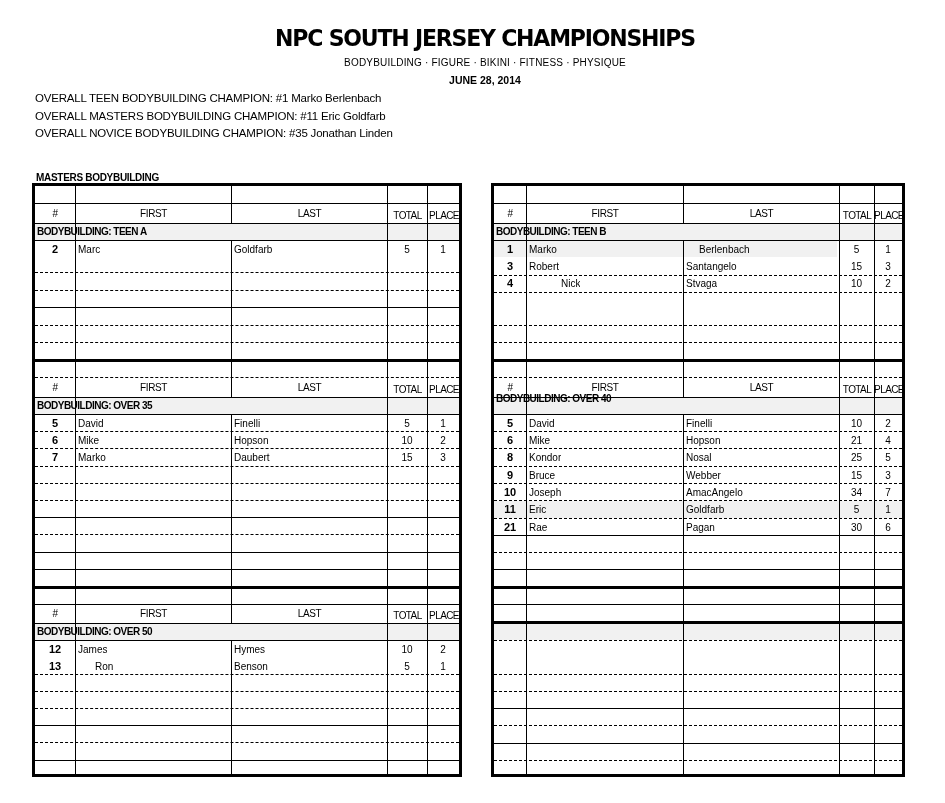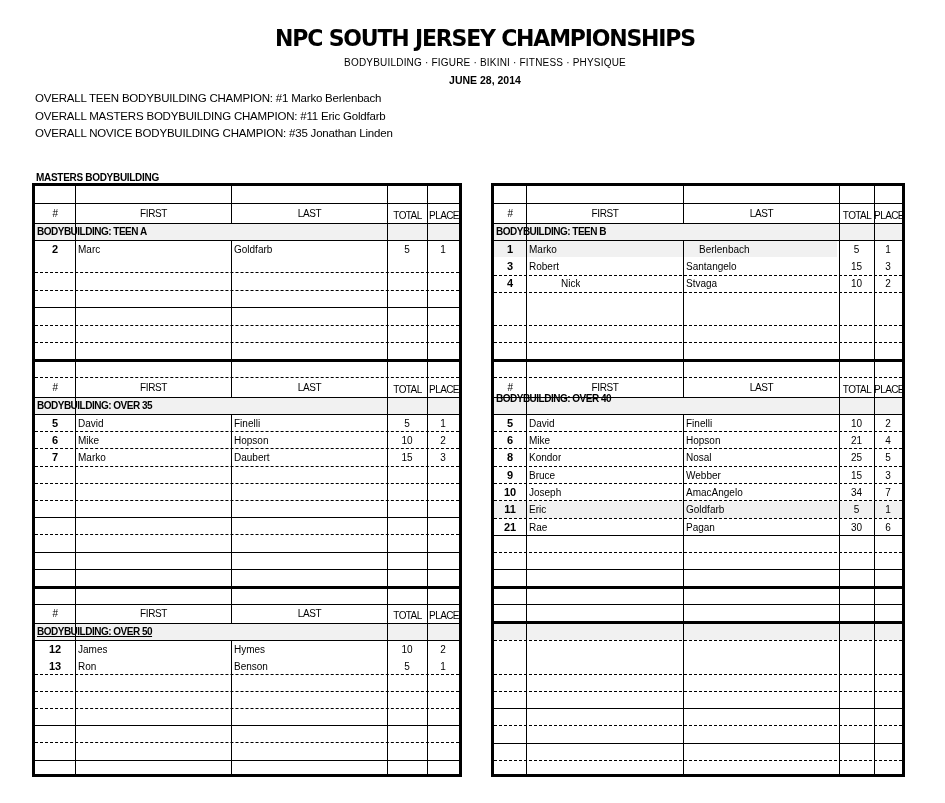--- a/index.html
+++ b/index.html
@@ -150,32 +150,32 @@
     <div class="cell" style="left:199px;top:266px;">Daubert</div>
     <div class="cell center" style="left:352px;width:40px;top:266px;">15</div>
     <div class="cell center" style="left:392px;width:32px;top:266px;">3</div>
   </div>
 
   <div class="cell hdr" style="left:0;width:40px;top:422px;">#</div>
   <div class="cell hdr" style="left:41px;width:155px;top:422px;">FIRST</div>
   <div class="cell hdr" style="left:197px;width:155px;top:422px;">LAST</div>
   <div class="cell hdr sm" style="left:353px;width:39px;top:424px;">TOTAL</div>
   <div class="cell hdr sm" style="left:393px;width:32px;top:424px;">PLACE</div>
-  <div class="cat" style="left:2px;top:440px;text-decoration:underline;">BODYBUILDING: OVER 50</div>
+  <div class="cat" style="left:2px;top:440px;">BODYBUILDING: OVER 50</div>
 
   <div>
     <div class="cell num" style="left:0;width:40px;top:457px;">12</div>
     <div class="cell" style="left:43px;top:458px;">James</div>
     <div class="cell" style="left:199px;top:458px;">Hymes</div>
     <div class="cell center" style="left:352px;width:40px;top:458px;">10</div>
     <div class="cell center" style="left:392px;width:32px;top:458px;">2</div>
   </div>
   <div>
     <div class="cell num" style="left:0;width:40px;top:474px;">13</div>
-    <div class="cell" style="left:43px;top:475px;text-align:right;">Ron</div>
+    <div class="cell" style="left:60px;top:475px;text-align:right;">Ron</div>
     <div class="cell" style="left:199px;top:475px;">Benson</div>
     <div class="cell center" style="left:352px;width:40px;top:475px;">5</div>
     <div class="cell center" style="left:392px;width:32px;top:475px;">1</div>
   </div>
 </div>
 
 <div class="sheet right">
   <div class="row grey" style="top:37px;height:17px;"></div>
   <div class="row grey" style="top:54px;height:17px;left:0;right:65px;"></div>
   <div class="row grey" style="top:211px;height:17px;"></div>

